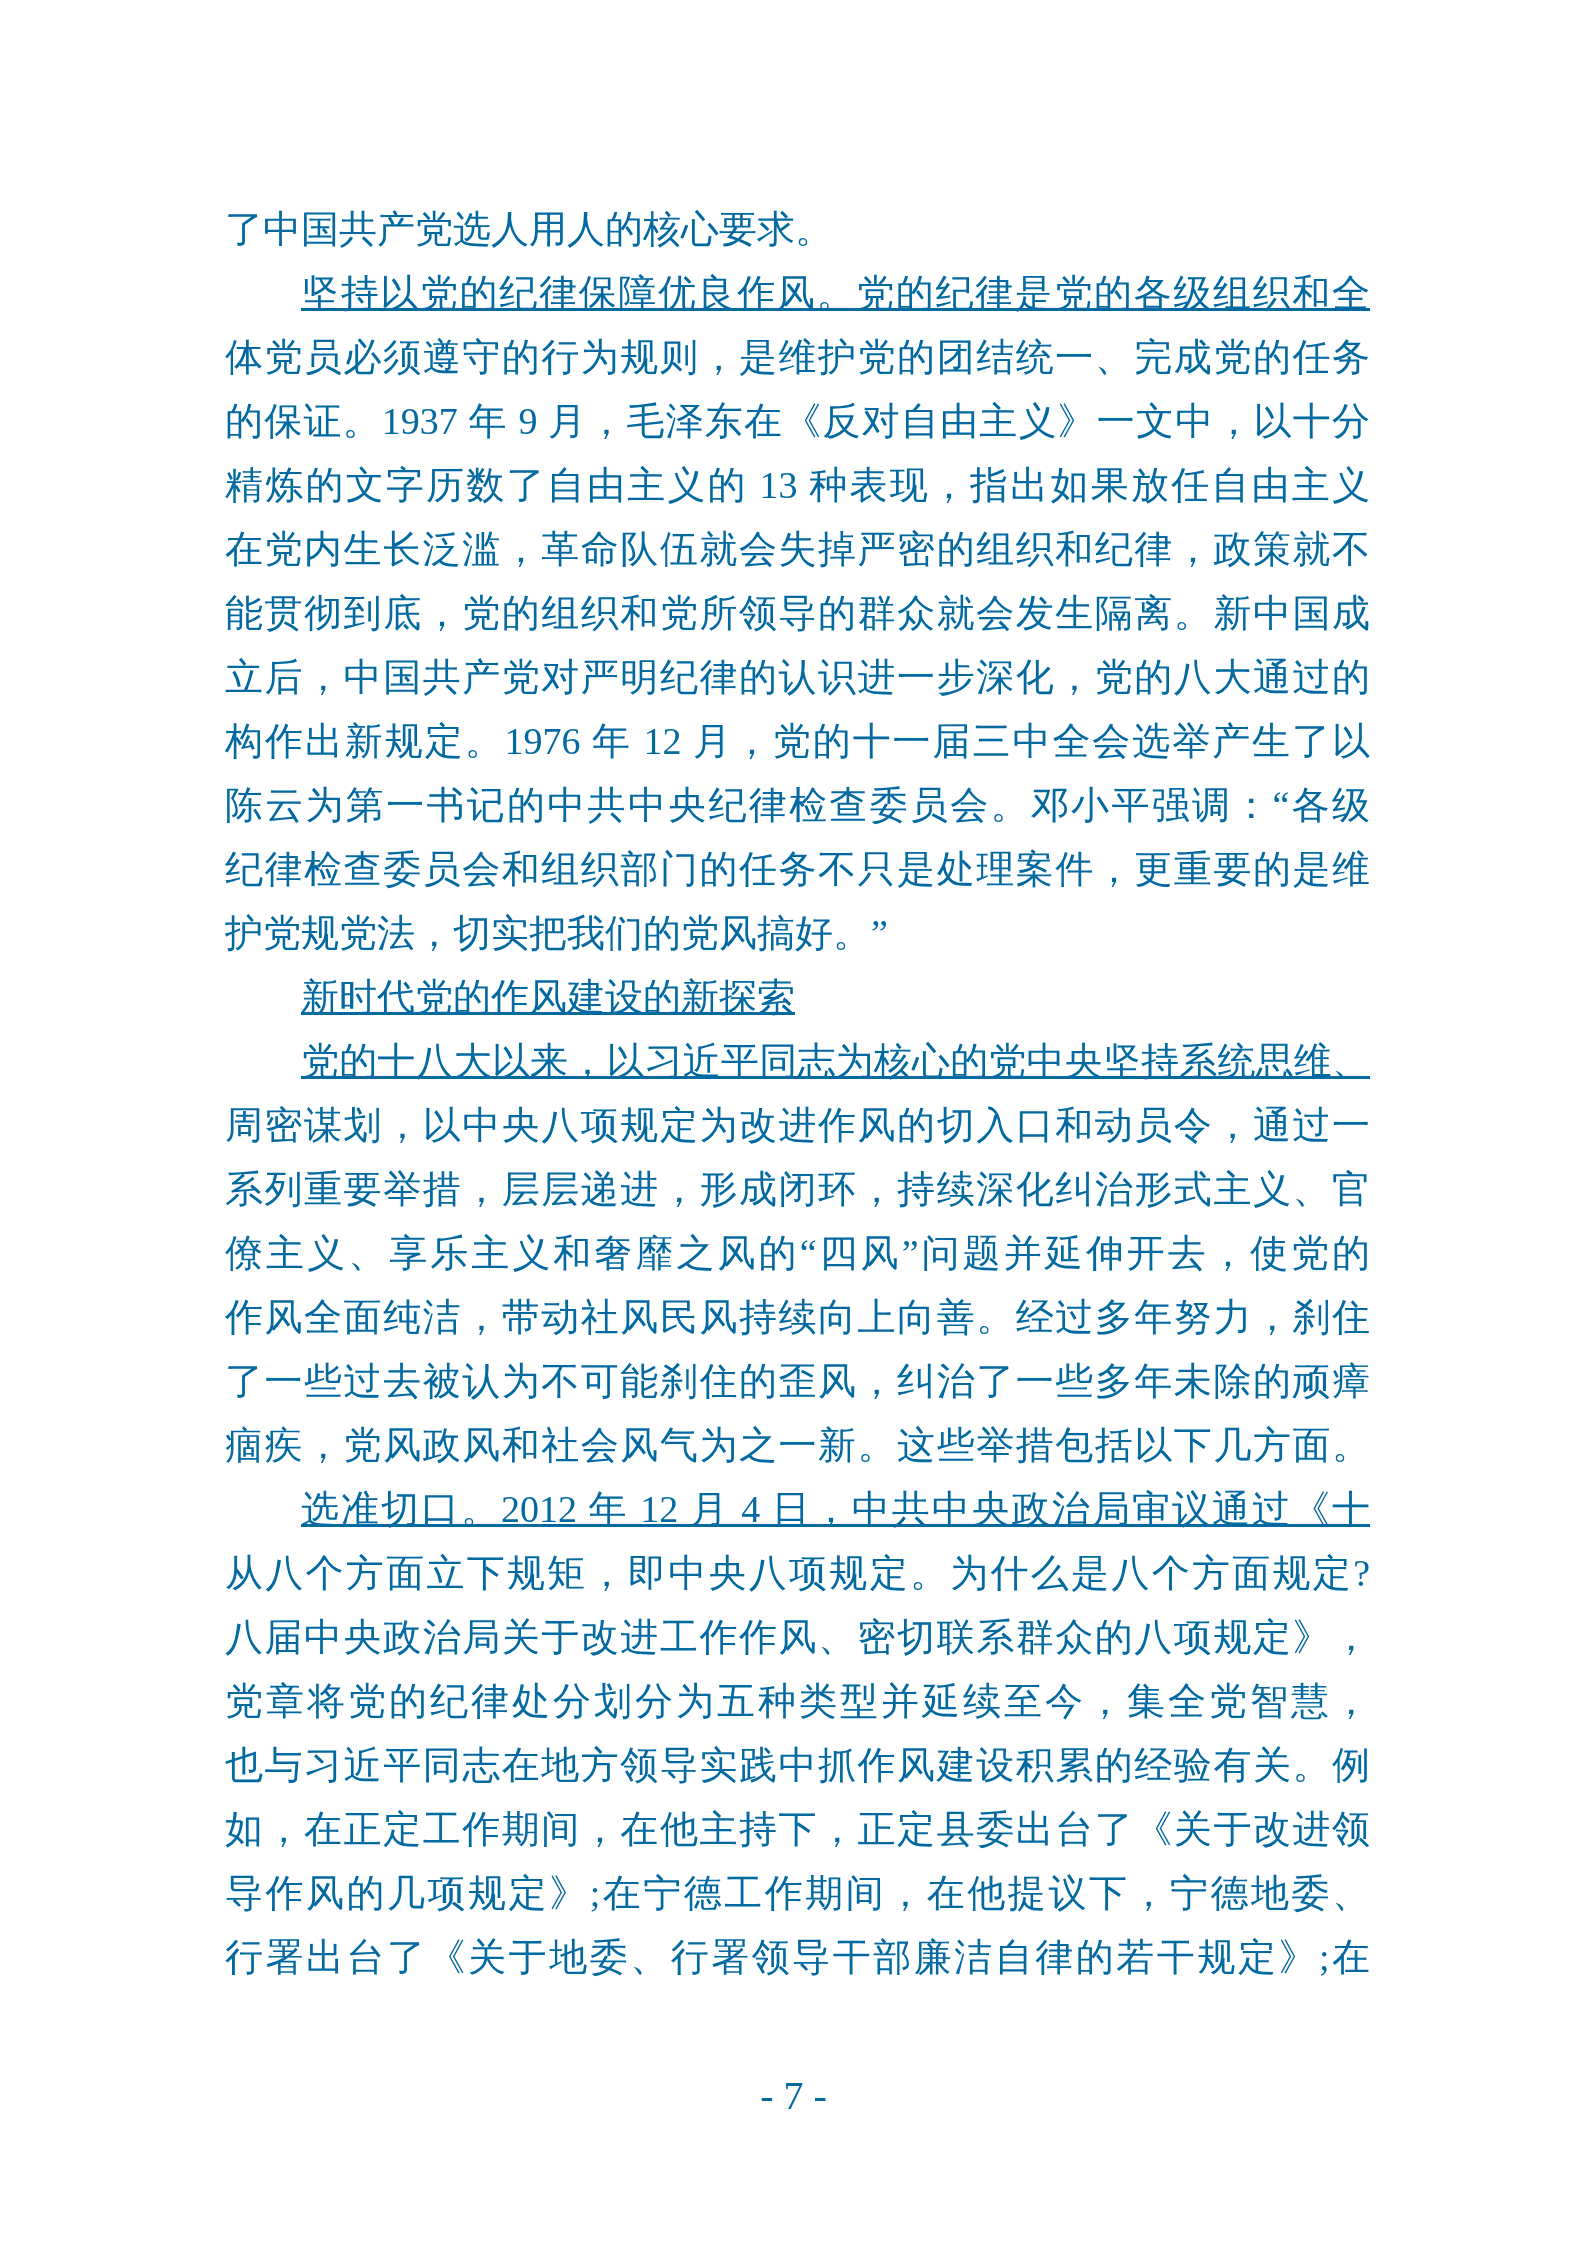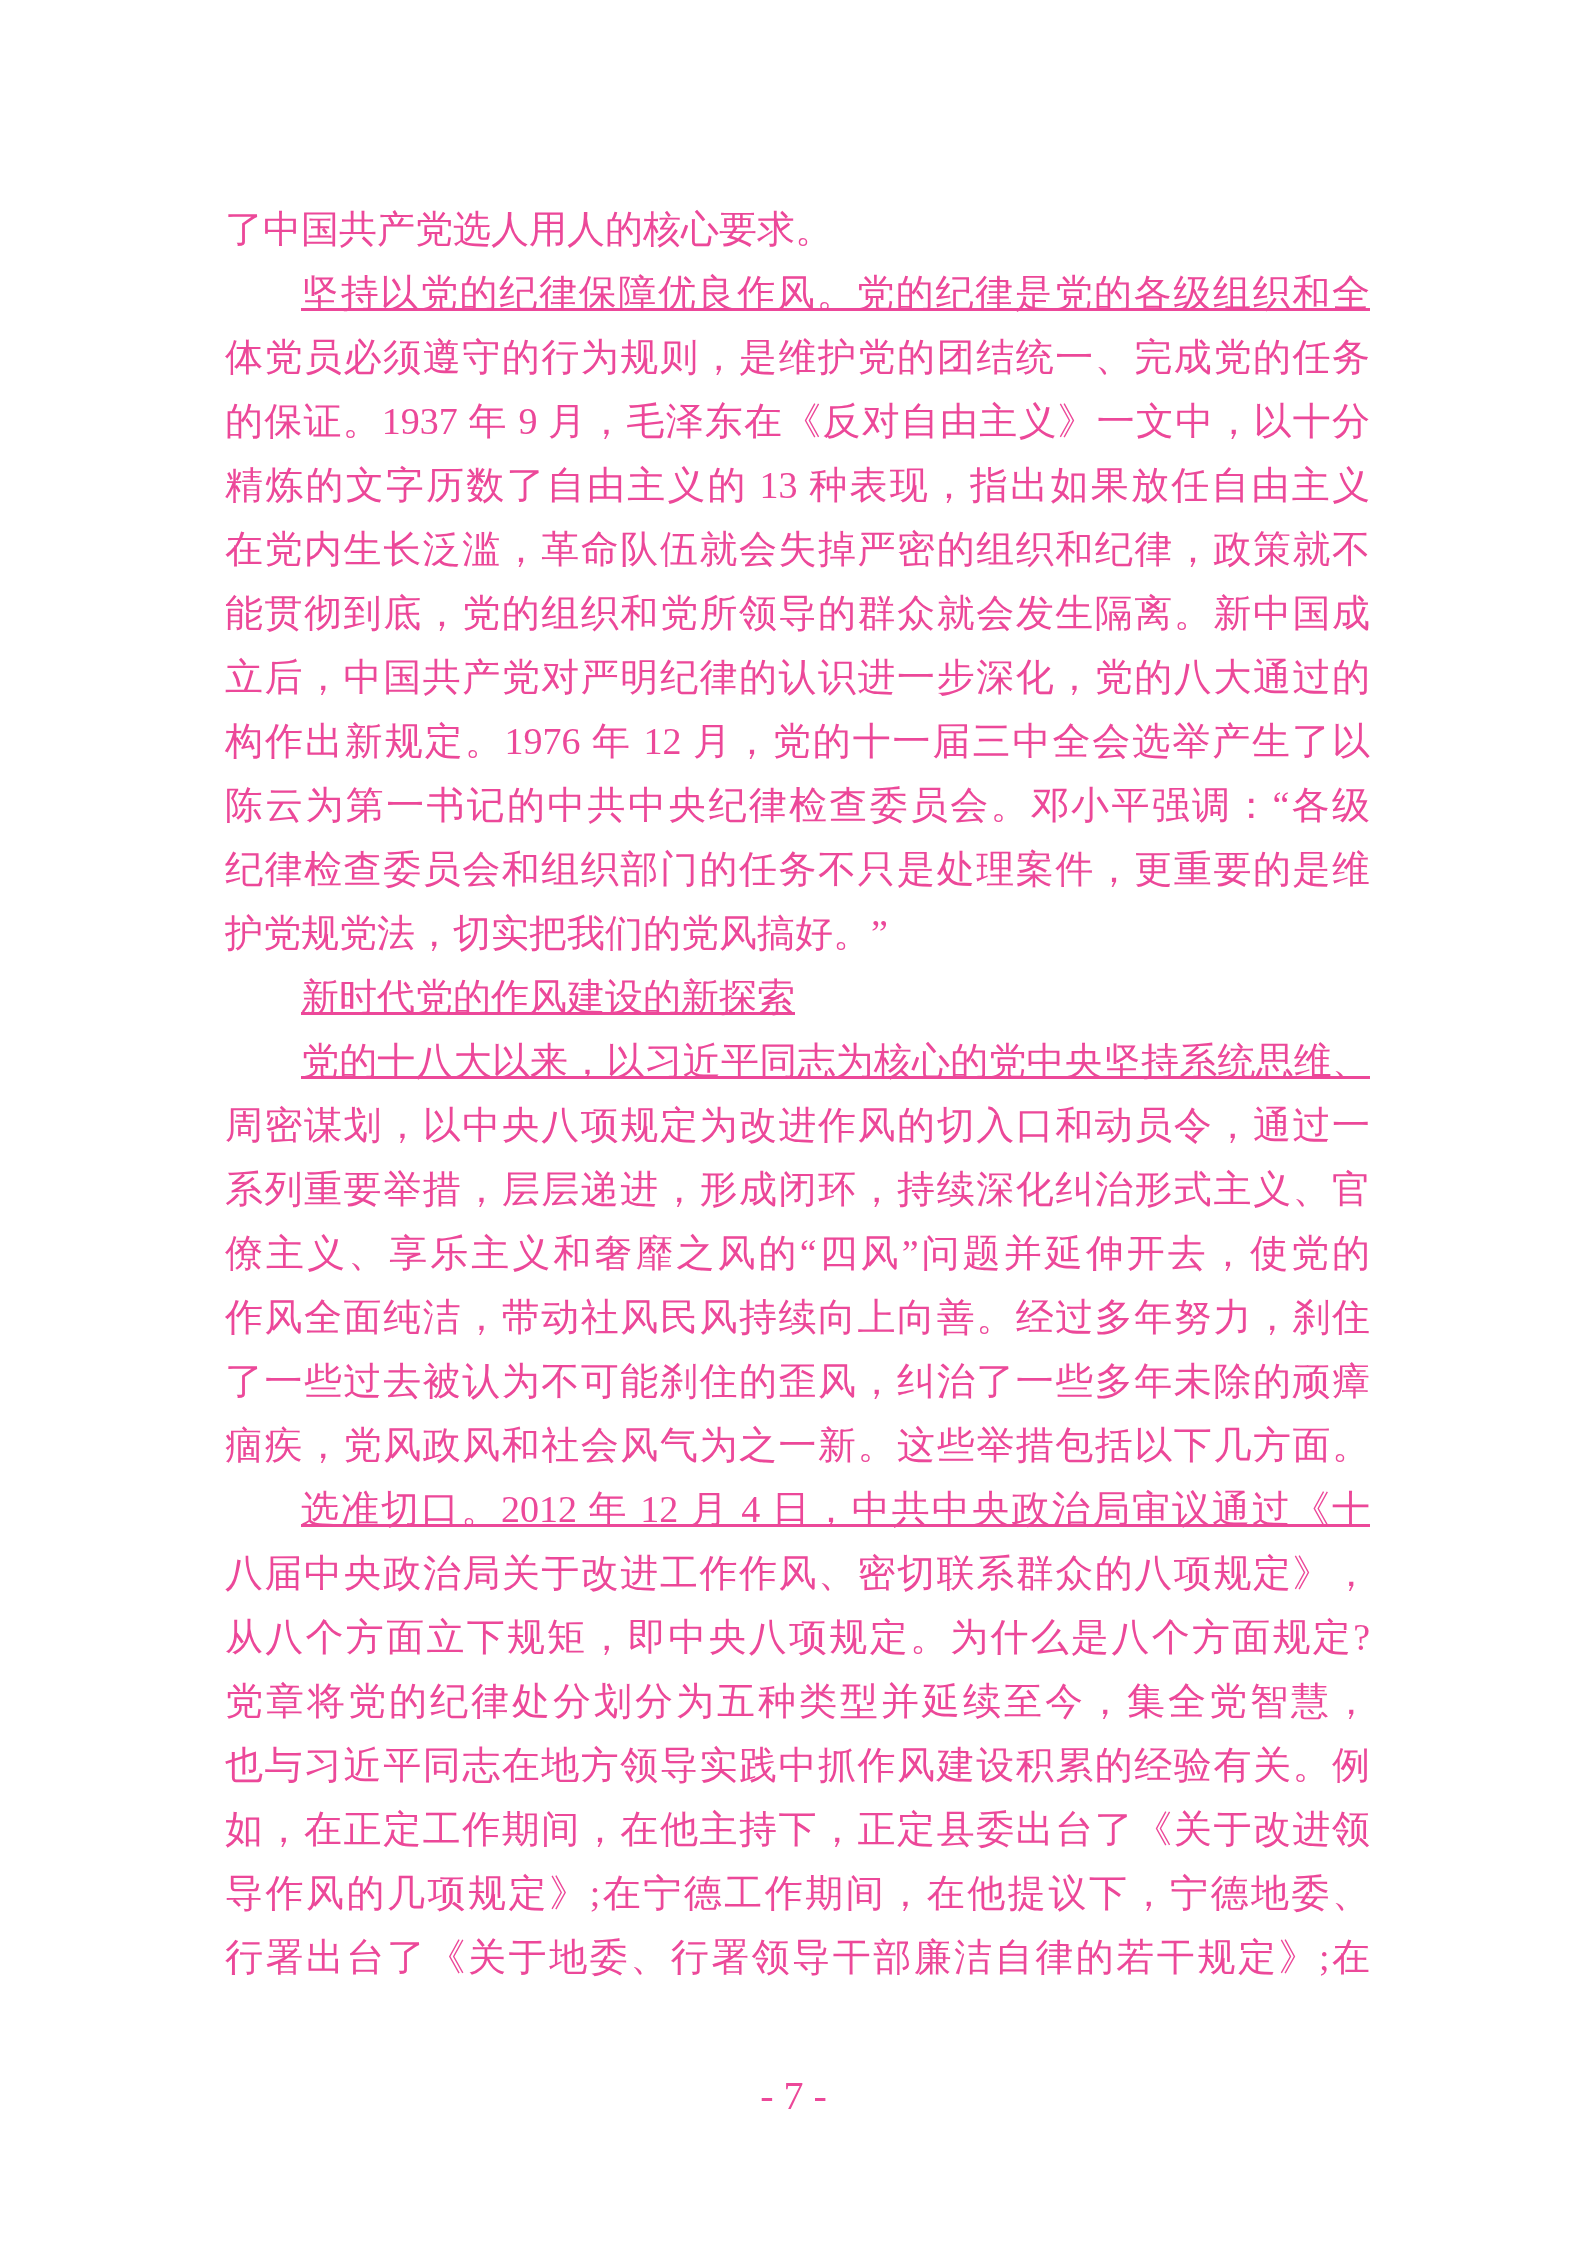--- a/index.html
+++ b/index.html
@@ -5,21 +5,21 @@
   html, body {
     margin: 0;
     padding: 0;
     background: #ffffff;
   }
   .page {
     position: relative;
     width: 1587px;
     height: 2245px;
     background: #ffffff;
-    color: #ec4899;
+    color: #0369a1;
     font-family: "Liberation Serif", "DejaVu Serif", serif;
     overflow: hidden;
     border-radius: 8px;
   }
   .content {
     position: absolute;
     left: 225px;
     top: 197px;
     width: 1145px;
   }
@@ -66,22 +66,22 @@
       <div class="line">护党规党法，切实把我们的党风搞好。”</div>
       <div class="line indent">新时代党的作风建设的新探索</div>
       <div class="line indent fill">党的十八大以来，以习近平同志为核心的党中央坚持系统思维、</div>
       <div class="line fill">周密谋划，以中央八项规定为改进作风的切入口和动员令，通过一</div>
       <div class="line fill">系列重要举措，层层递进，形成闭环，持续深化纠治形式主义、官</div>
       <div class="line fill">僚主义、享乐主义和奢靡之风的“四风”问题并延伸开去，使党的</div>
       <div class="line fill">作风全面纯洁，带动社风民风持续向上向善。经过多年努力，刹住</div>
       <div class="line fill">了一些过去被认为不可能刹住的歪风，纠治了一些多年未除的顽瘴</div>
       <div class="line fill">痼疾，党风政风和社会风气为之一新。这些举措包括以下几方面。</div>
       <div class="line indent fill">选准切口。2012 年 12 月 4 日，中共中央政治局审议通过《十</div>
+      <div class="line fill">从八个方面立下规矩，即中央八项规定。为什么是八个方面规定?</div>
       <div class="line fill">八届中央政治局关于改进工作作风、密切联系群众的八项规定》，</div>
-      <div class="line fill">从八个方面立下规矩，即中央八项规定。为什么是八个方面规定?</div>
       <div class="line fill">党章将党的纪律处分划分为五种类型并延续至今，集全党智慧，</div>
       <div class="line fill">也与习近平同志在地方领导实践中抓作风建设积累的经验有关。例</div>
       <div class="line fill">如，在正定工作期间，在他主持下，正定县委出台了《关于改进领</div>
       <div class="line fill">导作风的几项规定》;在宁德工作期间，在他提议下，宁德地委、</div>
       <div class="line fill">行署出台了《关于地委、行署领导干部廉洁自律的若干规定》;在</div>
     </div>
   <div class="page-number">- 7 -</div>
 </div>
 
 </body></html>

